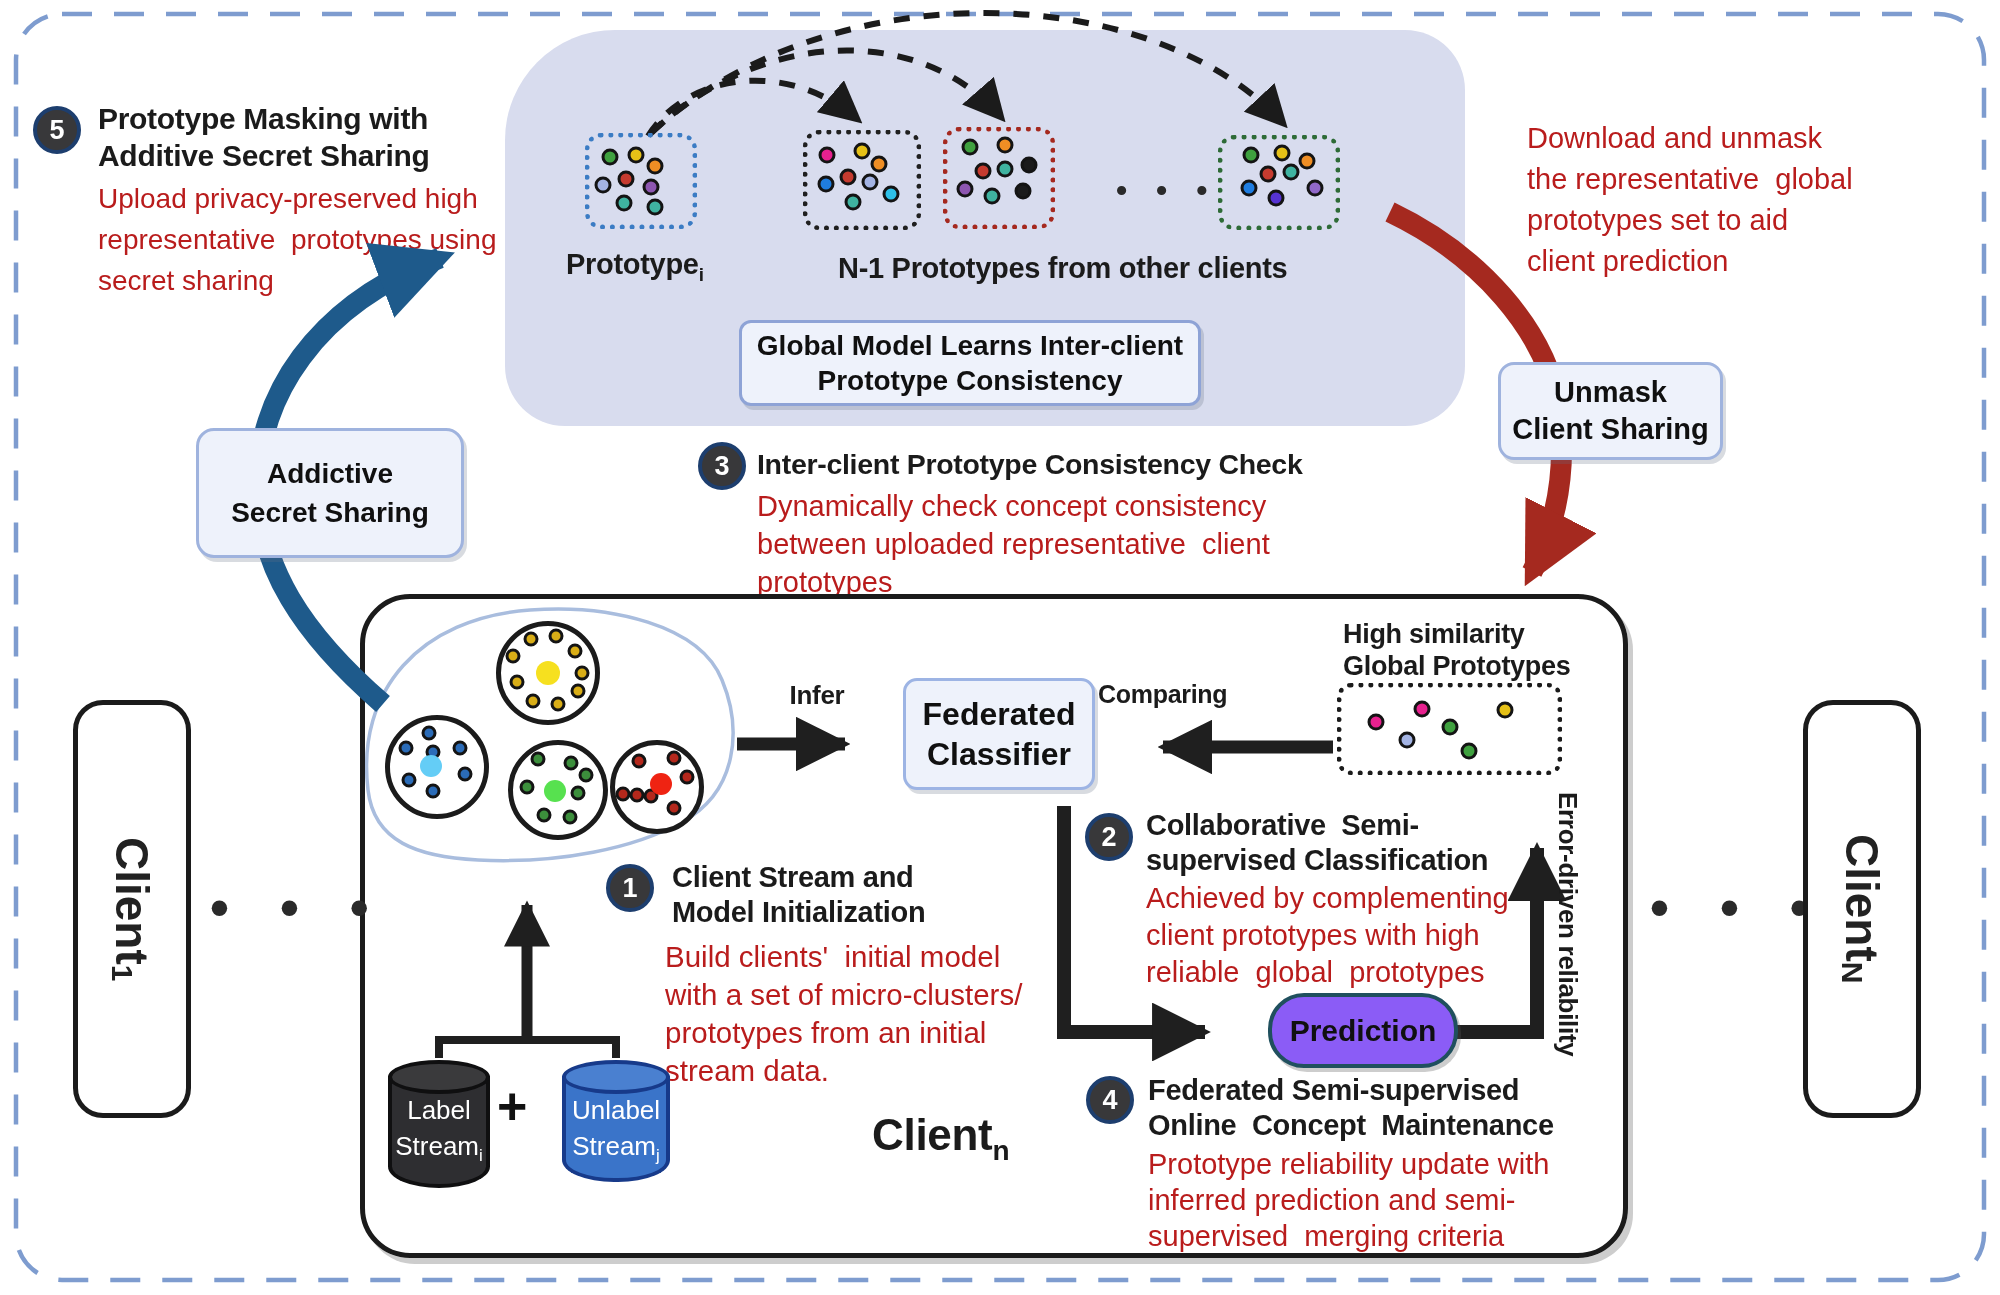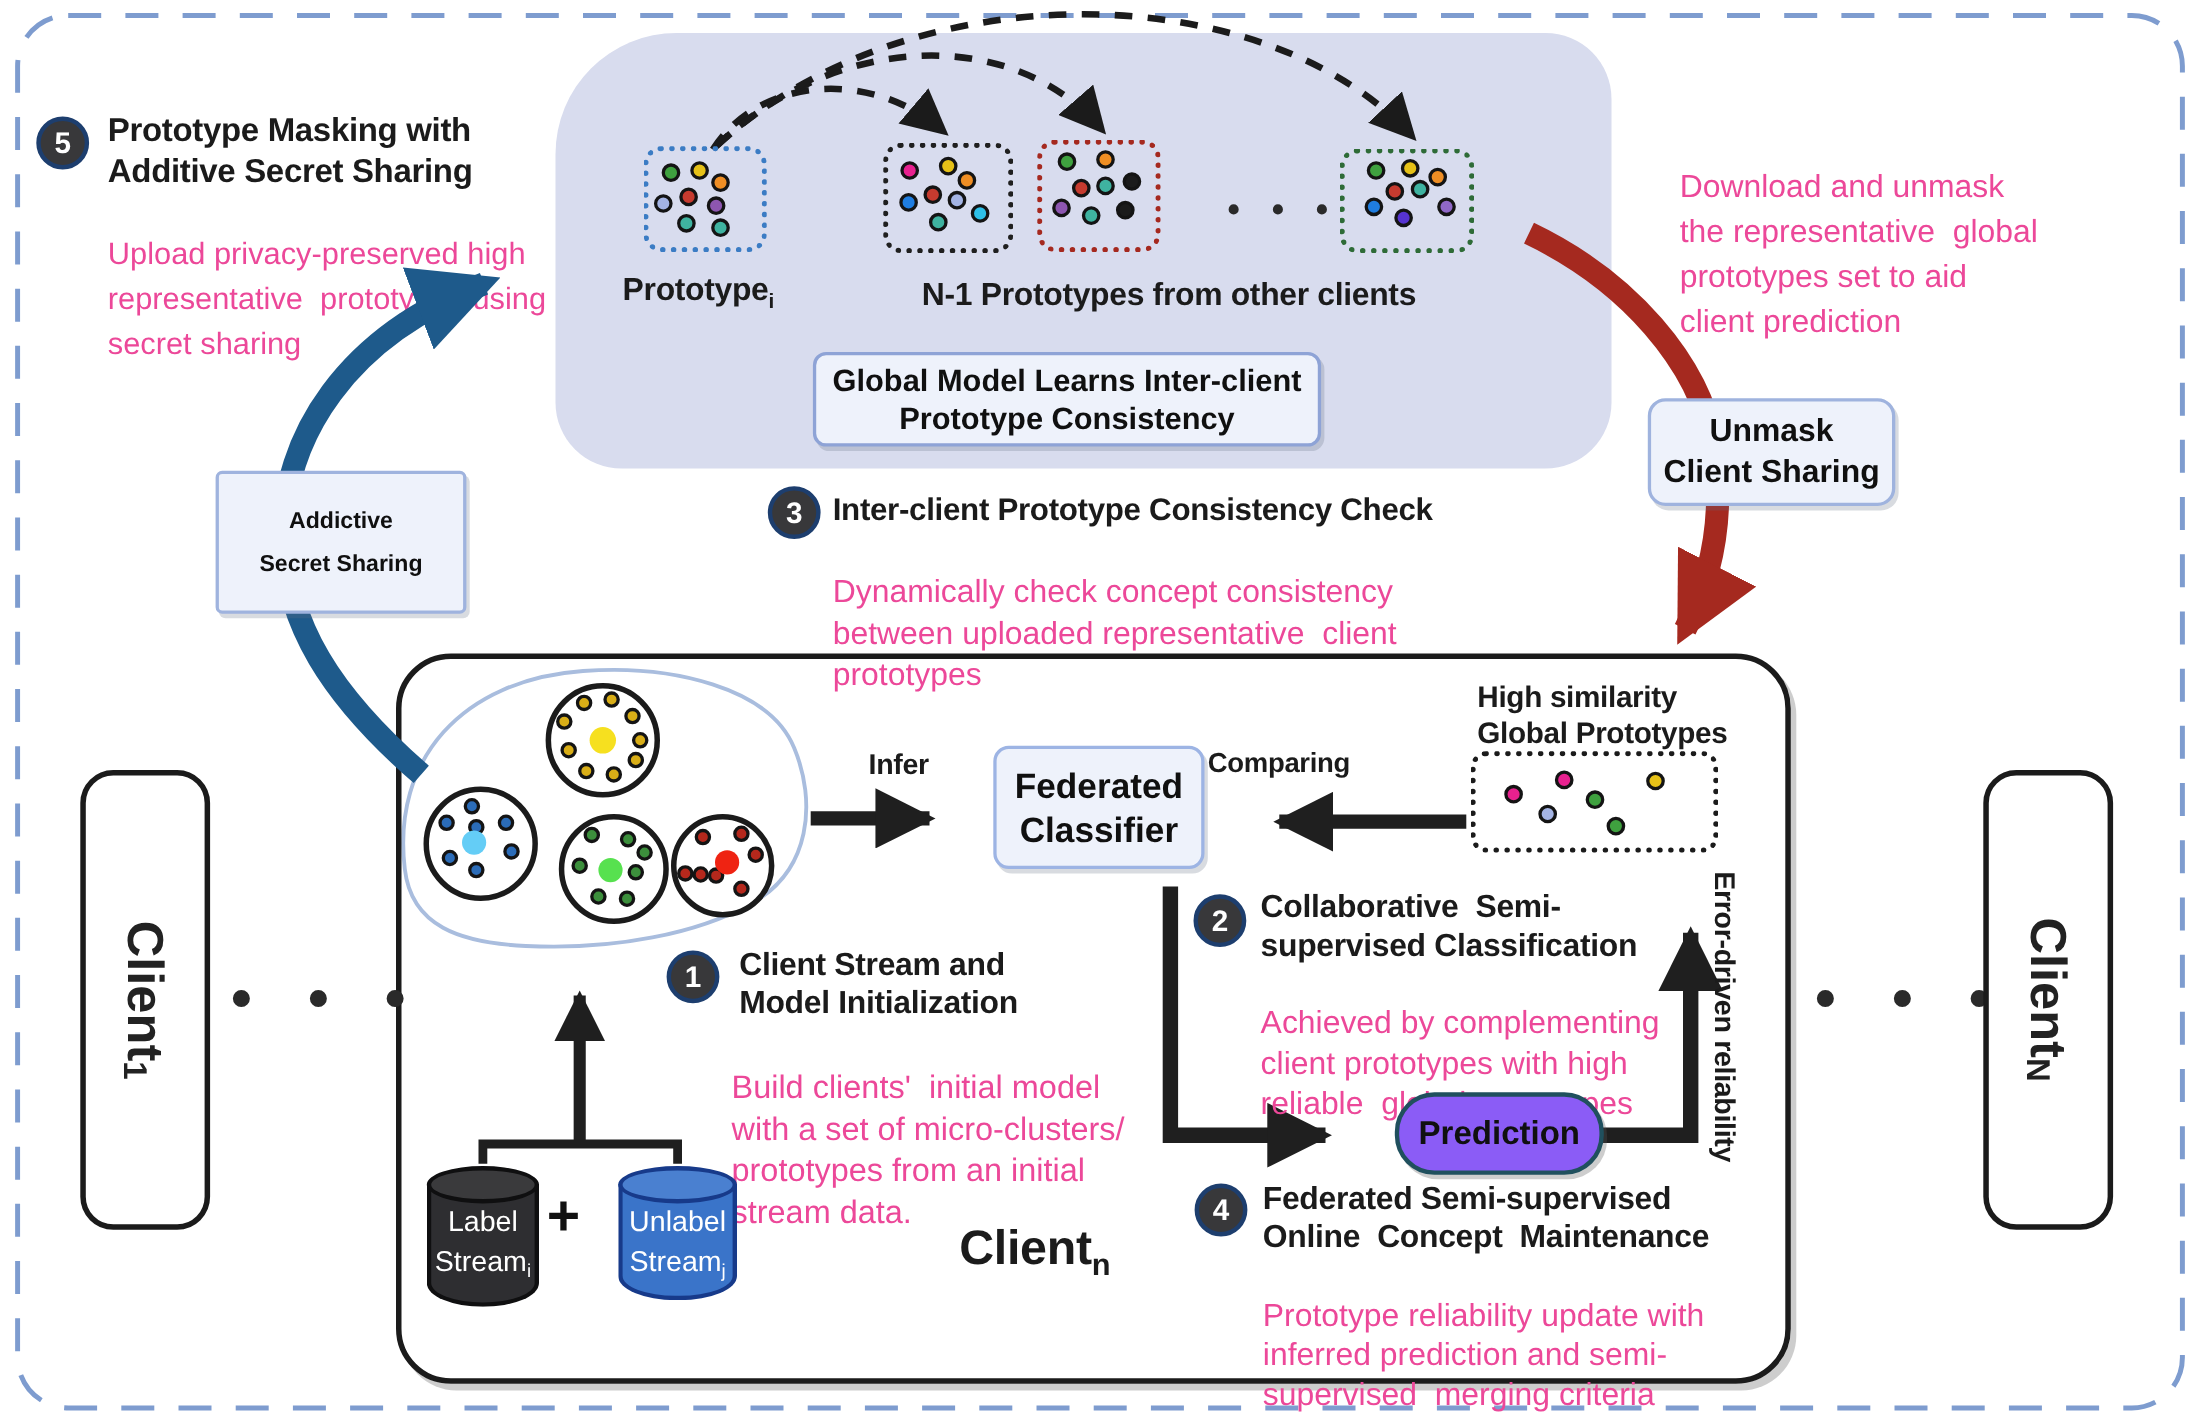--- a/index.html
+++ b/index.html
@@ -1,21 +1,21 @@
 <!DOCTYPE html>
 <html><head>
 <meta charset="utf-8">
 <style>
   html,body{margin:0;padding:0;background:#fff;}
   #canvas{position:relative;width:2000px;height:1295px;background:#ffffff;overflow:hidden;
           font-family:"Liberation Sans","DejaVu Sans",sans-serif;color:#222;}
   .abs{position:absolute;}
   .pre{white-space:pre-wrap;}
   .ttl{font-weight:bold;color:#1b1b1b;letter-spacing:-0.3px;}
-  .bdy{color:#ec4899;margin-top:32px;}
+  .bdy{color:#b91c1c;}
   .badge{width:48px;height:48px;border-radius:50%;background:#38383a;border:4px solid #1d3e6e;
          color:#fff;font-weight:bold;font-size:27px;display:flex;align-items:center;justify-content:center;
          box-sizing:border-box;}
   .bluebox{background:#eef2fb;border:3px solid #9fb3de;border-radius:16px;display:flex;align-items:center;
            justify-content:center;text-align:center;font-weight:bold;color:#101010;
            box-shadow:3px 4px 0 rgba(100,110,130,0.25);box-sizing:border-box;}
   .dotbox{position:absolute;border:5px dotted #1b1b1b;border-radius:16px;box-sizing:border-box;}
   .dot{position:absolute;border-radius:50%;transform:translate(-50%,-50%);box-sizing:border-box;}
   .dot.b{border:3px solid #141414;}
   .cluster{position:absolute;background:#fff;border:5px solid #1b1b1b;border-radius:50%;box-sizing:border-box;}
@@ -137,21 +137,21 @@
   <div class="abs z2 ttl" style="left:757px;top:448px;font-size:28.5px;">Inter-client Prototype Consistency Check</div>
   <div class="abs z2 bdy pre" style="left:757px;top:487px;font-size:29px;line-height:38px;">Dynamically check concept consistency
 between uploaded representative  client
 prototypes</div>
 
   <div class="abs z2 bdy pre" style="left:1527px;top:118px;font-size:29px;line-height:41px;">Download and unmask
 the representative  global
 prototypes set to aid
 client prediction</div>
 
-  <div class="abs bluebox pre sidebox" style="left:196px;top:428px;width:228px;height:130px;font-size:21px;line-height:39px;border-radius:6px;">Addictive
+  <div class="abs bluebox pre sidebox" style="left:196px;top:428px;width:268px;height:130px;font-size:28px;line-height:39px;border-radius:18px;">Addictive
 Secret Sharing</div>
   <div class="abs bluebox pre sidebox" style="left:1498px;top:362px;width:225px;height:98px;font-size:29px;line-height:37px;">Unmask
 Client Sharing</div>
 
   <div class="abs z2" style="left:360px;top:594px;width:1268px;height:664px;border:5px solid #1b1b1b;border-radius:50px;
               box-sizing:border-box;box-shadow:5px 6px 0 rgba(90,90,90,0.30);"></div>
 
   <div class="cluster z2" style="left:496px;top:621px;width:104px;height:104px;">
       <span class="dot b" style="left: 32%; top: 14%; width: 15px; height: 15px; background: rgb(217, 174, 23);"></span>
       <span class="dot b" style="left: 58%; top: 11%; width: 15px; height: 15px; background: rgb(217, 174, 23);"></span>

